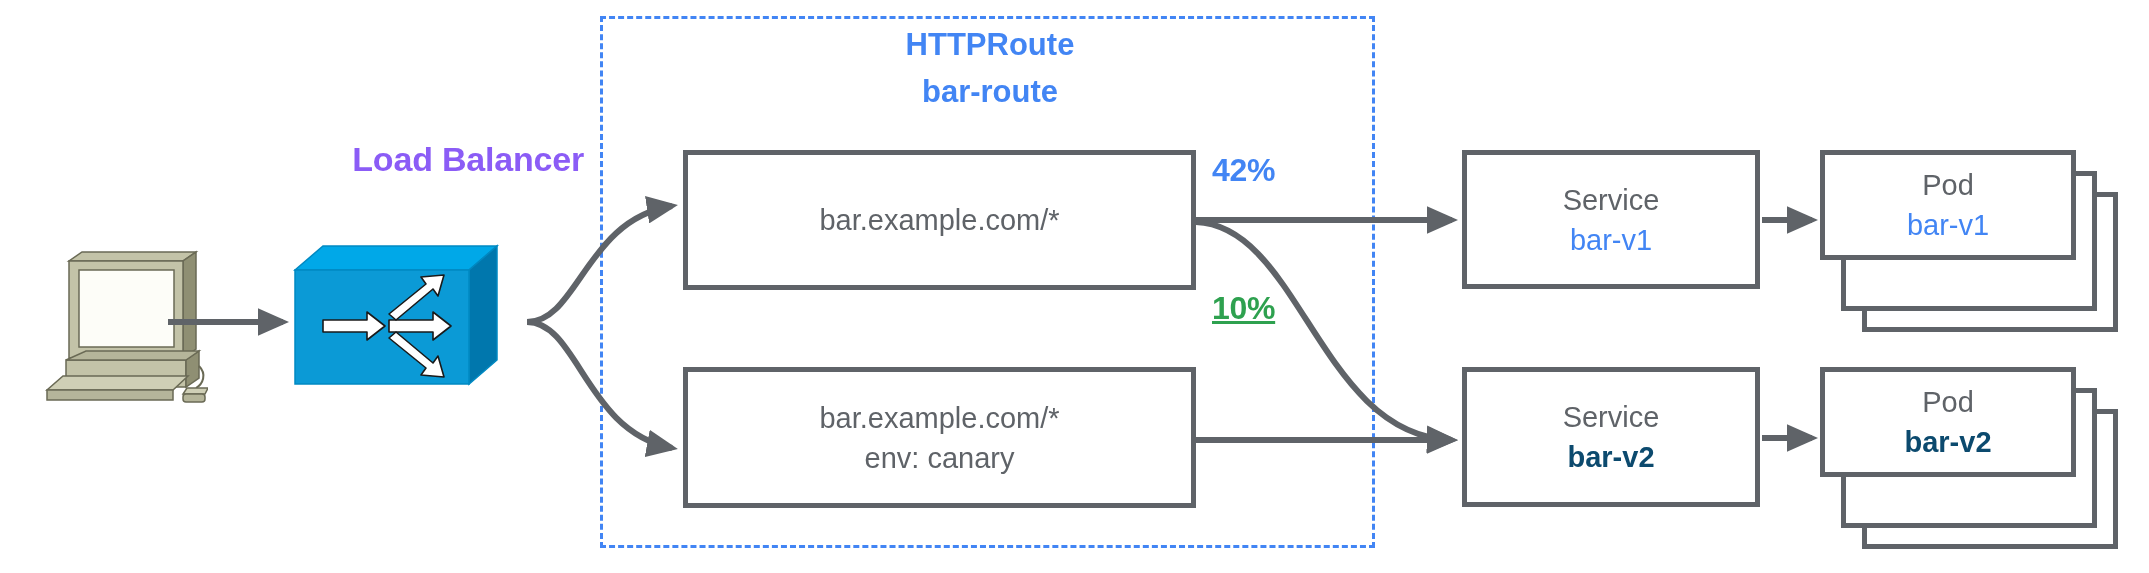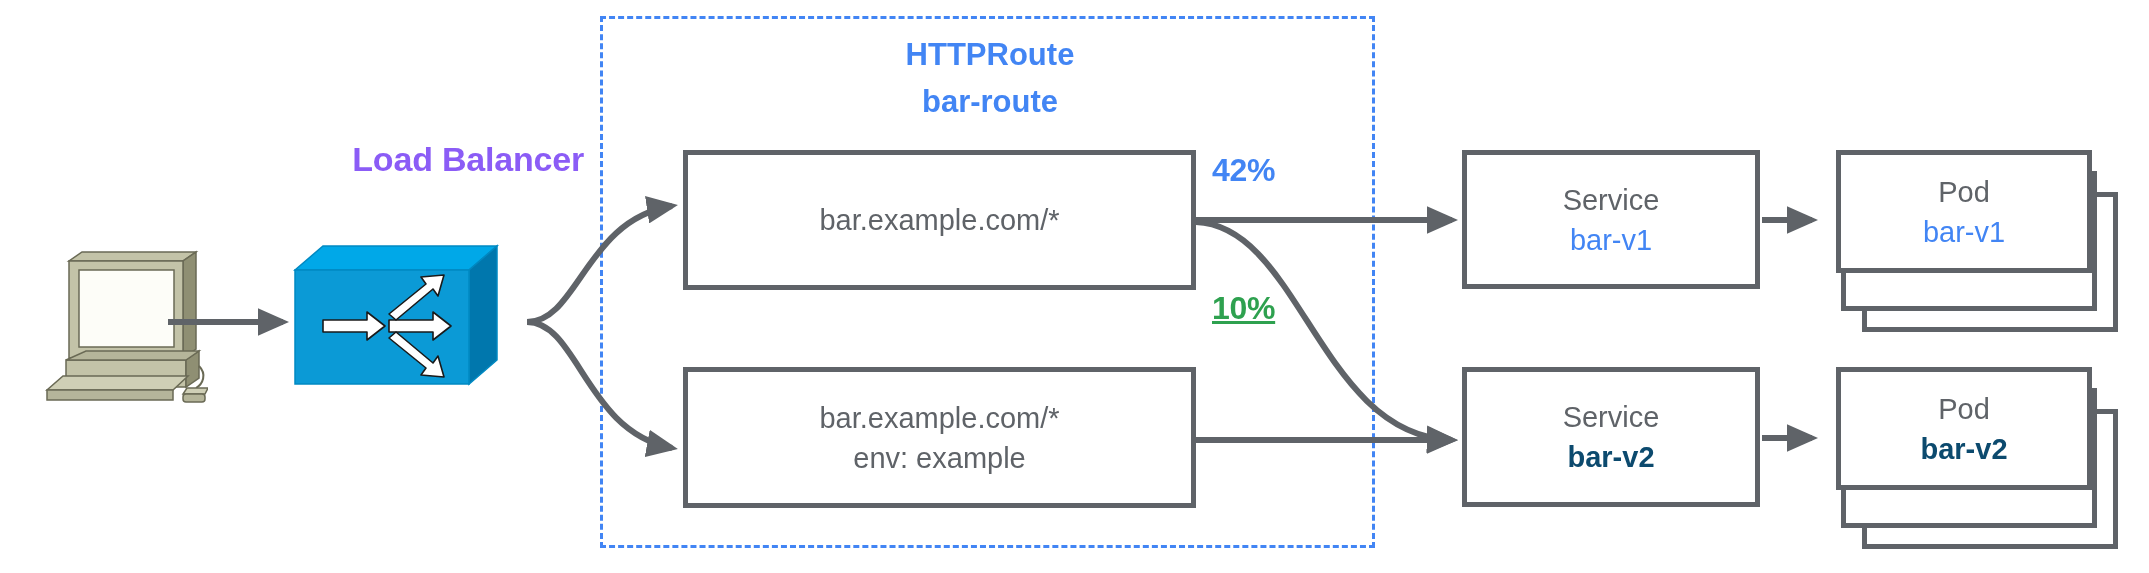--- a/index.html
+++ b/index.html
@@ -20,21 +20,21 @@
   
   .lb-label {
     left: 258px; top: 140px; width: 326px;
     text-align: right;
     font-size: 34px;
     font-weight: bold;
     color: #8b5cf6;
     letter-spacing: -0.2px;
   }
   .route-title {
-    left: 790px; top: 31px; width: 400px;
+    left: 790px; top: 21px; width: 400px;
     text-align: center;
     font-size: 31px;
     font-weight: bold;
     color: #4285f4;
     line-height: 47px;
   }
   .route-title .line2 { display: block; }
 
   .pct {
     font-size: 32px;
@@ -79,22 +79,22 @@
     position: absolute;
     border: 5px solid #5f6368;
     background: #ffffff;
     box-sizing: border-box;
     width: 256px; height: 140px;
   }
   .pod-back-2 { left: 42px; top: 42px; }
   .pod-back-1 { left: 21px; top: 21px; }
   .pod-front {
     position: absolute;
-    left: 16px; top: 0;
-    width: 256px; height: 123px;
+    left: 0; top: 0;
+    width: 256px; height: 110px;
   }
 
   
   #httproute-container {
     left: 600px; top: 16px;
     width: 775px; height: 532px;
     border: 3px dashed #4285f4;
     box-sizing: border-box;
     background: transparent;
   }
@@ -172,21 +172,21 @@
 
   <div class="abs pct pct-90">42%</div>
   <div class="abs pct pct-10">10%</div>
 
   <div class="abs box" id="match-box-1">
     <div class="box-line">bar.example.com/*</div>
   </div>
 
   <div class="abs box" id="match-box-2">
     <div class="box-line">bar.example.com/*</div>
-    <div class="box-line">env: example</div>
+    <div class="box-line">env: canary</div>
   </div>
 
   <div class="abs box" id="service-box-v1">
     <div class="box-line">Service</div>
     <div class="box-line blue">bar-v1</div>
   </div>
 
   <div class="abs box" id="service-box-v2">
     <div class="box-line">Service</div>
     <div class="box-line green">bar-v2</div>

